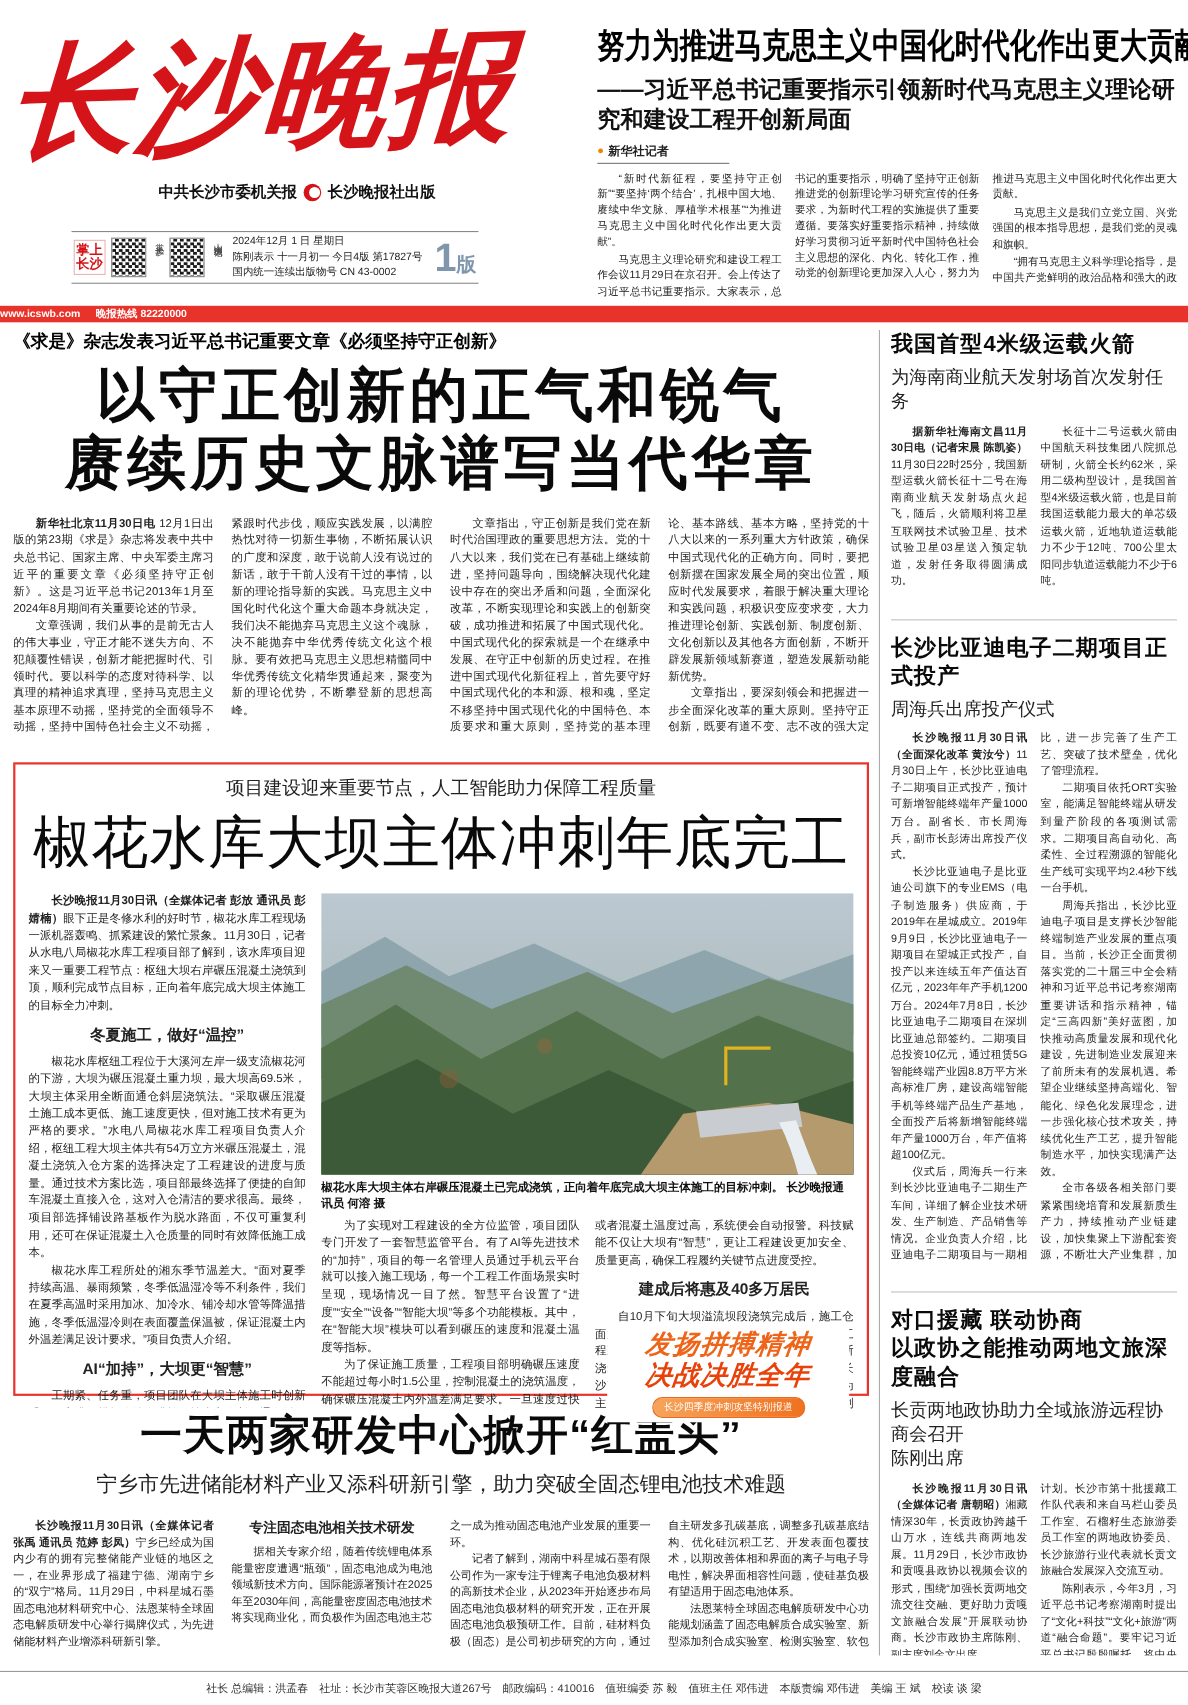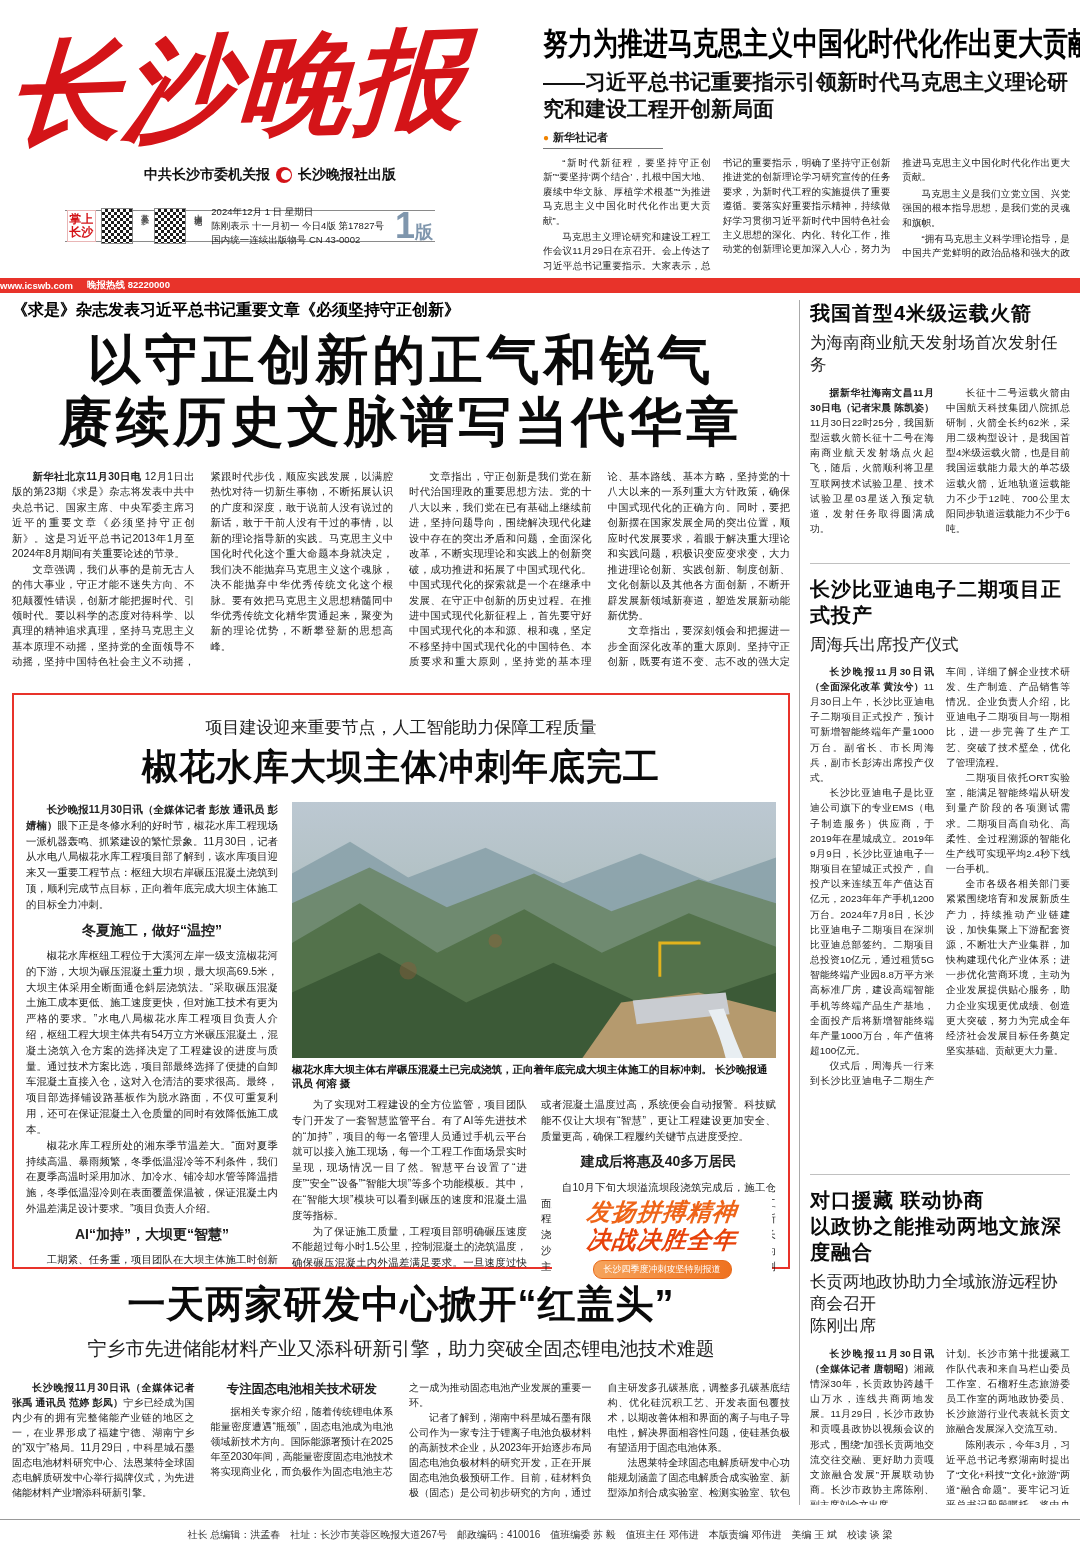--- a/index.html
+++ b/index.html
@@ -7,21 +7,21 @@
         font-family:"Liberation Sans","DejaVu Sans",sans-serif;color:#222;}
   
   .masthead{position:absolute;left:10px;top:18px;width:520px;height:250px;}
   .brand{font-size:112px;font-weight:900;color:#d41418;font-style:italic;
          transform:skewX(-5deg) rotate(-2deg);letter-spacing:2px;line-height:1.2;
          font-family:"DejaVu Serif","Liberation Serif",serif;white-space:nowrap;}
   .orgline{margin-top:14px;text-align:center;font-size:14px;font-weight:bold;color:#111;
            display:flex;align-items:center;justify-content:center;gap:6px;}
   .clogo{display:inline-block;width:16px;height:16px;border-radius:50%;background:#d41418;position:relative;}
   .clogo::after{content:"";position:absolute;left:5px;top:3px;width:10px;height:10px;border-radius:50%;background:#fff;}
-  .infostrip{position:absolute;left:55px;top:192px;width:370px;height:32px;
+  .infostrip{position:absolute;left:55px;top:192px;width:370px;height:48px;
              border-top:1px solid #8a8a8a;border-bottom:1px solid #8a8a8a;
              display:flex;align-items:center;gap:5px;padding:3px 2px;box-sizing:border-box;}
   .appbadge{width:30px;height:30px;color:#d41418;font-weight:900;font-size:12px;line-height:1.1;
             text-align:center;border:1px solid #e9b6b6;display:flex;align-items:center;justify-content:center;}
   .qr{width:34px;height:34px;border:1px solid #888;
       background:repeating-conic-gradient(#1c1c1c 0% 25%,#ffffff 0% 50%);background-size:6px 6px;}
   .vlabel{writing-mode:vertical-rl;font-size:8px;color:#444;letter-spacing:1px;height:38px;}
   .dateblock{font-size:9.5px;line-height:1.5;color:#222;margin-left:4px;white-space:nowrap;}
   .edition{margin-left:6px;color:#7f96ad;white-space:nowrap;display:flex;align-items:baseline;}
   .edition .num{font-size:36px;font-weight:bold;}
@@ -43,22 +43,22 @@
   .redband span{color:#fff;font-size:9.5px;font-weight:bold;}
   
   .mainleft{position:absolute;left:12px;top:300px;width:778px;}
   .lead-kicker{text-align:left;font-size:16px;font-weight:bold;color:#000;letter-spacing:0;}
   .lead-h{text-align:center;font-size:53px;font-weight:900;color:#0a0a0a;line-height:1.17;letter-spacing:4px;margin-top:8px;}
   .lead-body{margin-top:16px;height:212px;overflow:hidden;column-count:4;column-gap:16px;
              font-size:10.3px;line-height:1.5;text-align:justify;}
   .lead-body p{margin:0;text-indent:2em;}
   
   .feature{margin-top:12px;border:2px solid #e8332a;padding:8px 12px 10px;box-sizing:border-box;height:576px;position:relative;}
-  .f-kicker{text-align:center;font-size:17px;color:#222;margin-top:13px;}
-  .f-title{text-align:center;font-size:36px;font-weight:700;color:#0a0a0a;letter-spacing:1px;margin-top:4px;}
+  .f-kicker{text-align:center;font-size:17px;color:#222;margin-top:2px;}
+  .f-title{text-align:center;font-size:52px;font-weight:400;color:#0a0a0a;letter-spacing:1px;margin-top:4px;}
   .f-body{display:flex;gap:14px;margin-top:10px;}
   .f-left{width:252px;height:468px;overflow:hidden;font-size:10.4px;line-height:1.52;text-align:justify;}
   .f-left p{margin:0;text-indent:2em;}
   .f-h{font-weight:900;text-align:center;font-size:14px;margin:7px 0;text-indent:0 !important;}
   .f-right{flex:1;position:relative;}
   .photo{width:100%;height:256px;display:block;}
   .caption{font-size:10.5px;font-weight:bold;margin:5px 0 6px;color:#111;}
   .f-cols{column-count:2;column-gap:14px;height:186px;overflow:hidden;font-size:10.4px;line-height:1.52;text-align:justify;}
   .f-cols p{margin:0;text-indent:2em;}
   .campaign{position:absolute;right:4px;bottom:0;width:216px;background:#fff;text-align:center;padding:4px 2px;}
@@ -239,20 +239,21 @@
     </div>
 
     <div class="sb-art">
       <div class="sb-title">长沙比亚迪电子二期项目正式投产</div>
       <div class="sb-sub">周海兵出席投产仪式</div>
       <div class="sb-body" style="height:500px;">
         <p><span class="lead-in">长沙晚报11月30日讯（全面深化改革 黄汝兮）</span><span>11月30日上午，长沙比亚迪电子二期项目正式投产，预计可新增智能终端年产量1000万台。副省长、市长周海兵，副市长彭涛出席投产仪式。</span></p>
         <p>长沙比亚迪电子是比亚迪公司旗下的专业EMS（电子制造服务）供应商，于2019年在星城成立。2019年9月9日，长沙比亚迪电子一期项目在望城正式投产，自投产以来连续五年产值达百亿元，2023年年产手机1200万台。2024年7月8日，长沙比亚迪电子二期项目在深圳比亚迪总部签约。二期项目总投资10亿元，通过租赁5G智能终端产业园8.8万平方米高标准厂房，建设高端智能手机等终端产品生产基地，全面投产后将新增智能终端年产量1000万台，年产值将超100亿元。</p>
         <p>仪式后，周海兵一行来到长沙比亚迪电子二期生产车间，详细了解企业技术研发、生产制造、产品销售等情况。企业负责人介绍，比亚迪电子二期项目与一期相比，进一步完善了生产工艺、突破了技术壁垒，优化了管理流程。</p>
         <p>二期项目依托ORT实验室，能满足智能终端从研发到量产阶段的各项测试需求。二期项目高自动化、高柔性、全过程溯源的智能化生产线可实现平均2.4秒下线一台手机。</p>
+        <p>周海兵指出，长沙比亚迪电子项目是支撑长沙智能终端制造产业发展的重点项目。当前，长沙正全面贯彻落实党的二十届三中全会精神和习近平总书记考察湖南重要讲话和指示精神，锚定“三高四新”美好蓝图，加快推动高质量发展和现代化建设，先进制造业发展迎来了前所未有的发展机遇。希望企业继续坚持高端化、智能化、绿色化发展理念，进一步强化核心技术攻关，持续优化生产工艺，提升智能制造水平，加快实现满产达效。</p>
         <p>全市各级各相关部门要紧紧围绕培育和发展新质生产力，持续推动产业链建设，加快集聚上下游配套资源，不断壮大产业集群，加快构建现代化产业体系；进一步优化营商环境，主动为企业发展提供贴心服务，助力企业实现更优成绩、创造更大突破，努力为完成全年经济社会发展目标任务奠定坚实基础、贡献更大力量。</p>
       </div>
     </div>
 
     <div class="sb-art">
       <div class="sb-title">
         <div>对口援藏 联动协商</div>
         <div>以政协之能推动两地文旅深度融合</div>
       </div>
       <div class="sb-sub">

